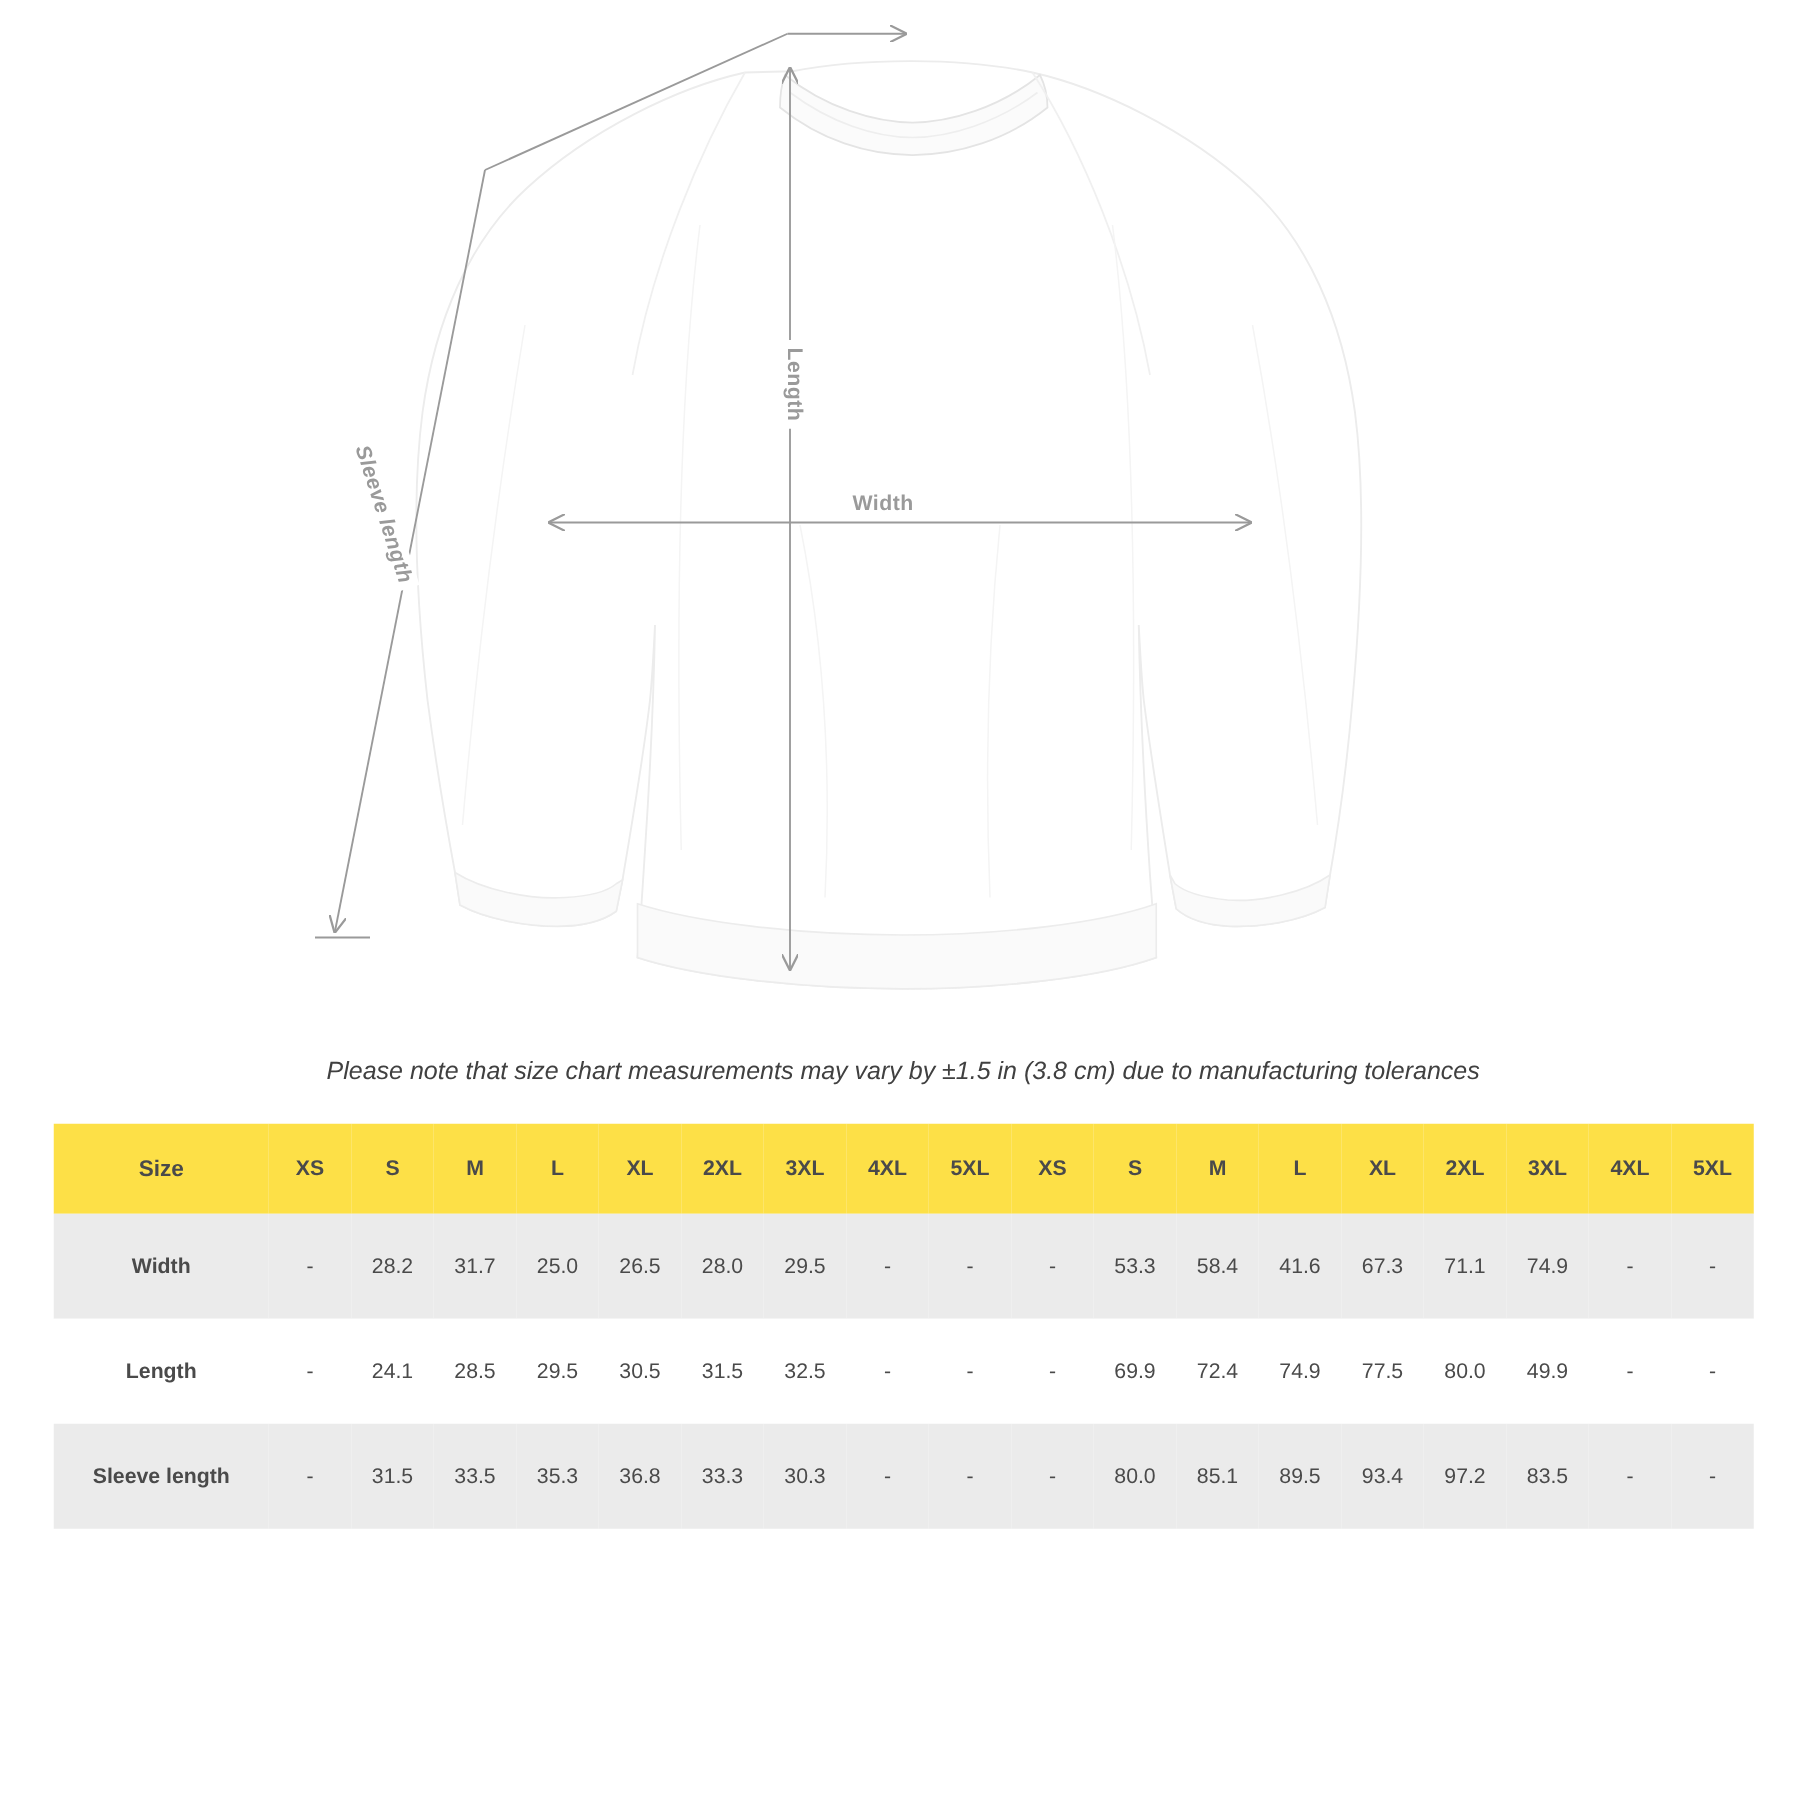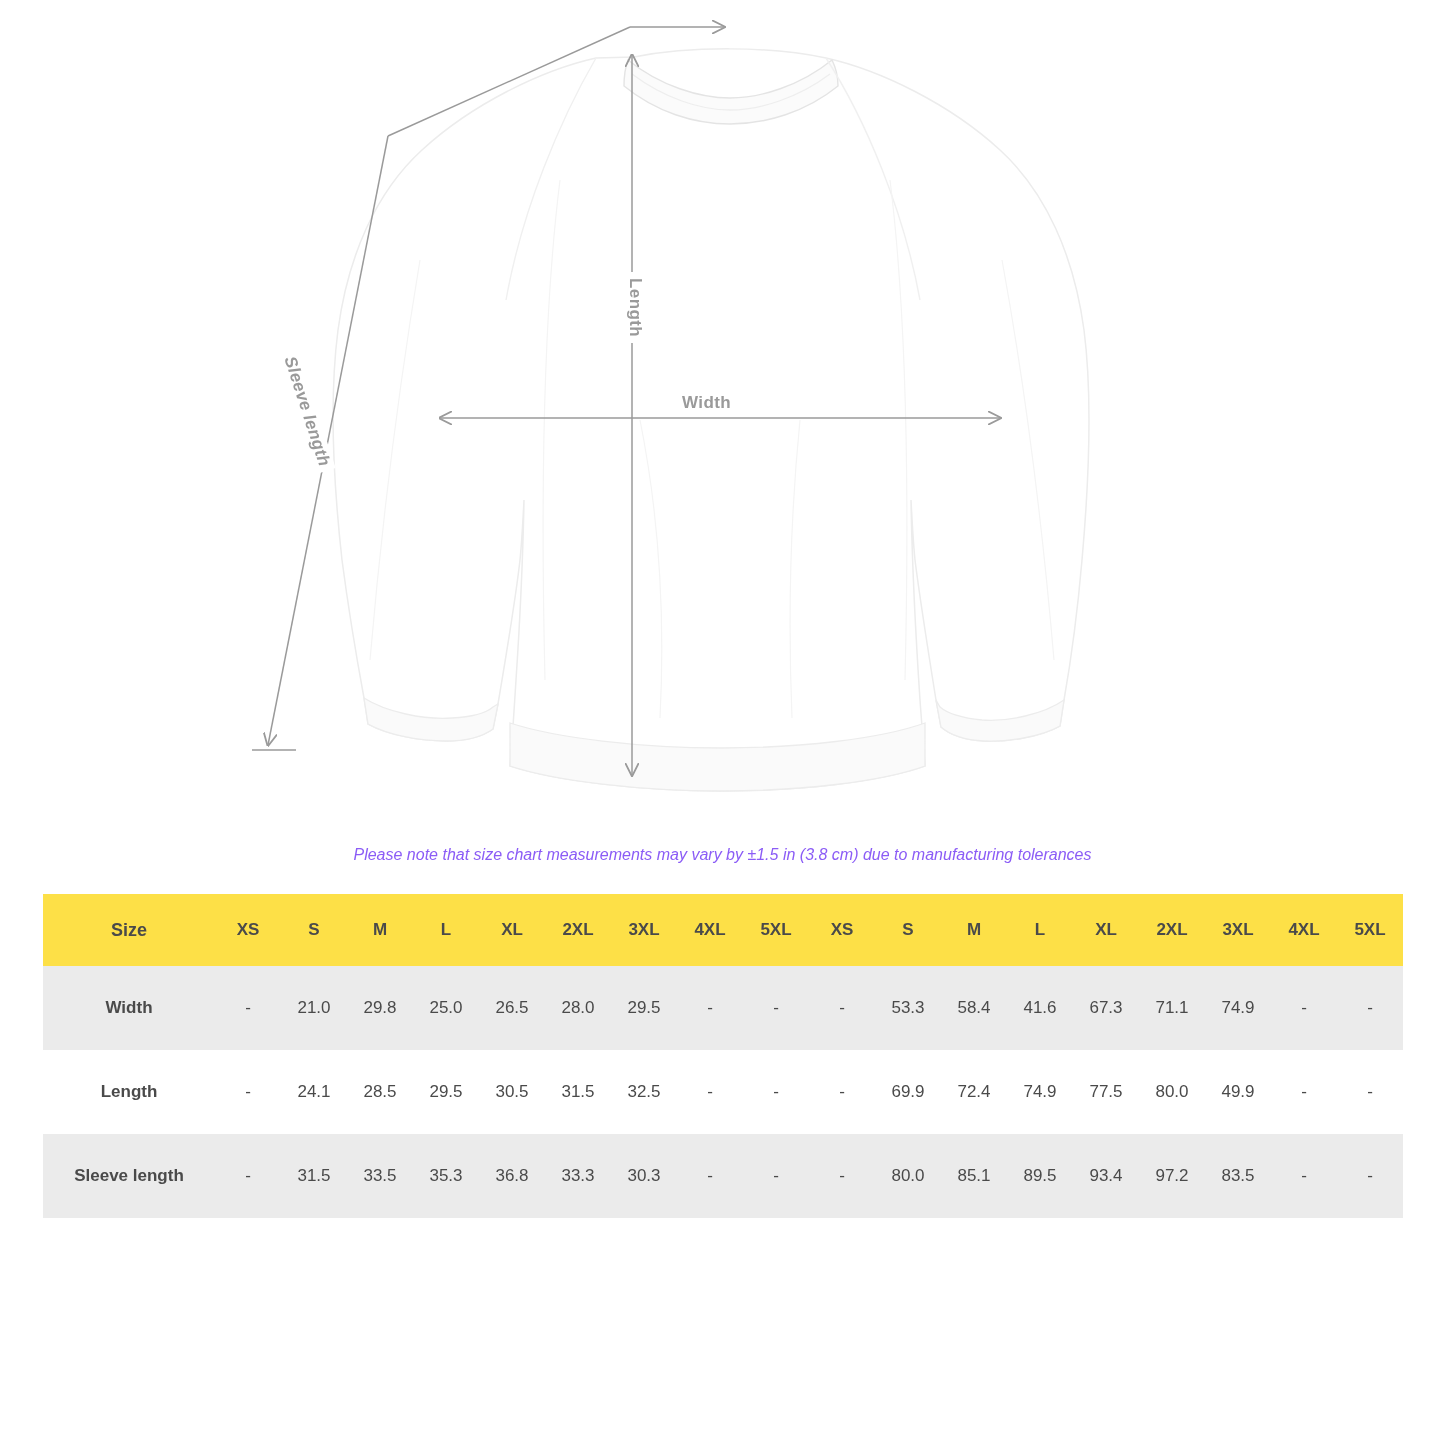--- a/index.html
+++ b/index.html
@@ -68,23 +68,23 @@
     text-align: center;
     margin-top: 16px;
   }
   .chart-title {
     font-size: 30px;
     font-weight: bold;
     color: #2f2f2f;
     margin: 0;
   }
   .chart-note {
-    font-size: 16px;
+    font-size: 20px;
     font-style: italic;
-    color: #8b5cf6;
+    color: #404040;
     margin: 14px 0 0 0;
   }
 
   
   .table-wrap {
     margin: 30px 43px 0 43px;
     width: 1359px;
   }
   table.size-table {
     border-collapse: collapse;
@@ -290,22 +290,22 @@
           <td>XL</td>
           <td>2XL</td>
           <td>3XL</td>
           <td>4XL</td>
           <td>5XL</td>
         </tr>
 
         <tr class="data-row shade">
           <td class="rowlabel">Width</td>
           <td>-</td>
-          <td>21.0</td>
-          <td>29.8</td>
+          <td>28.2</td>
+          <td>31.7</td>
           <td>25.0</td>
           <td>26.5</td>
           <td>28.0</td>
           <td>29.5</td>
           <td>-</td>
           <td>-</td>
           <td>-</td>
           <td>53.3</td>
           <td>58.4</td>
           <td>41.6</td>

